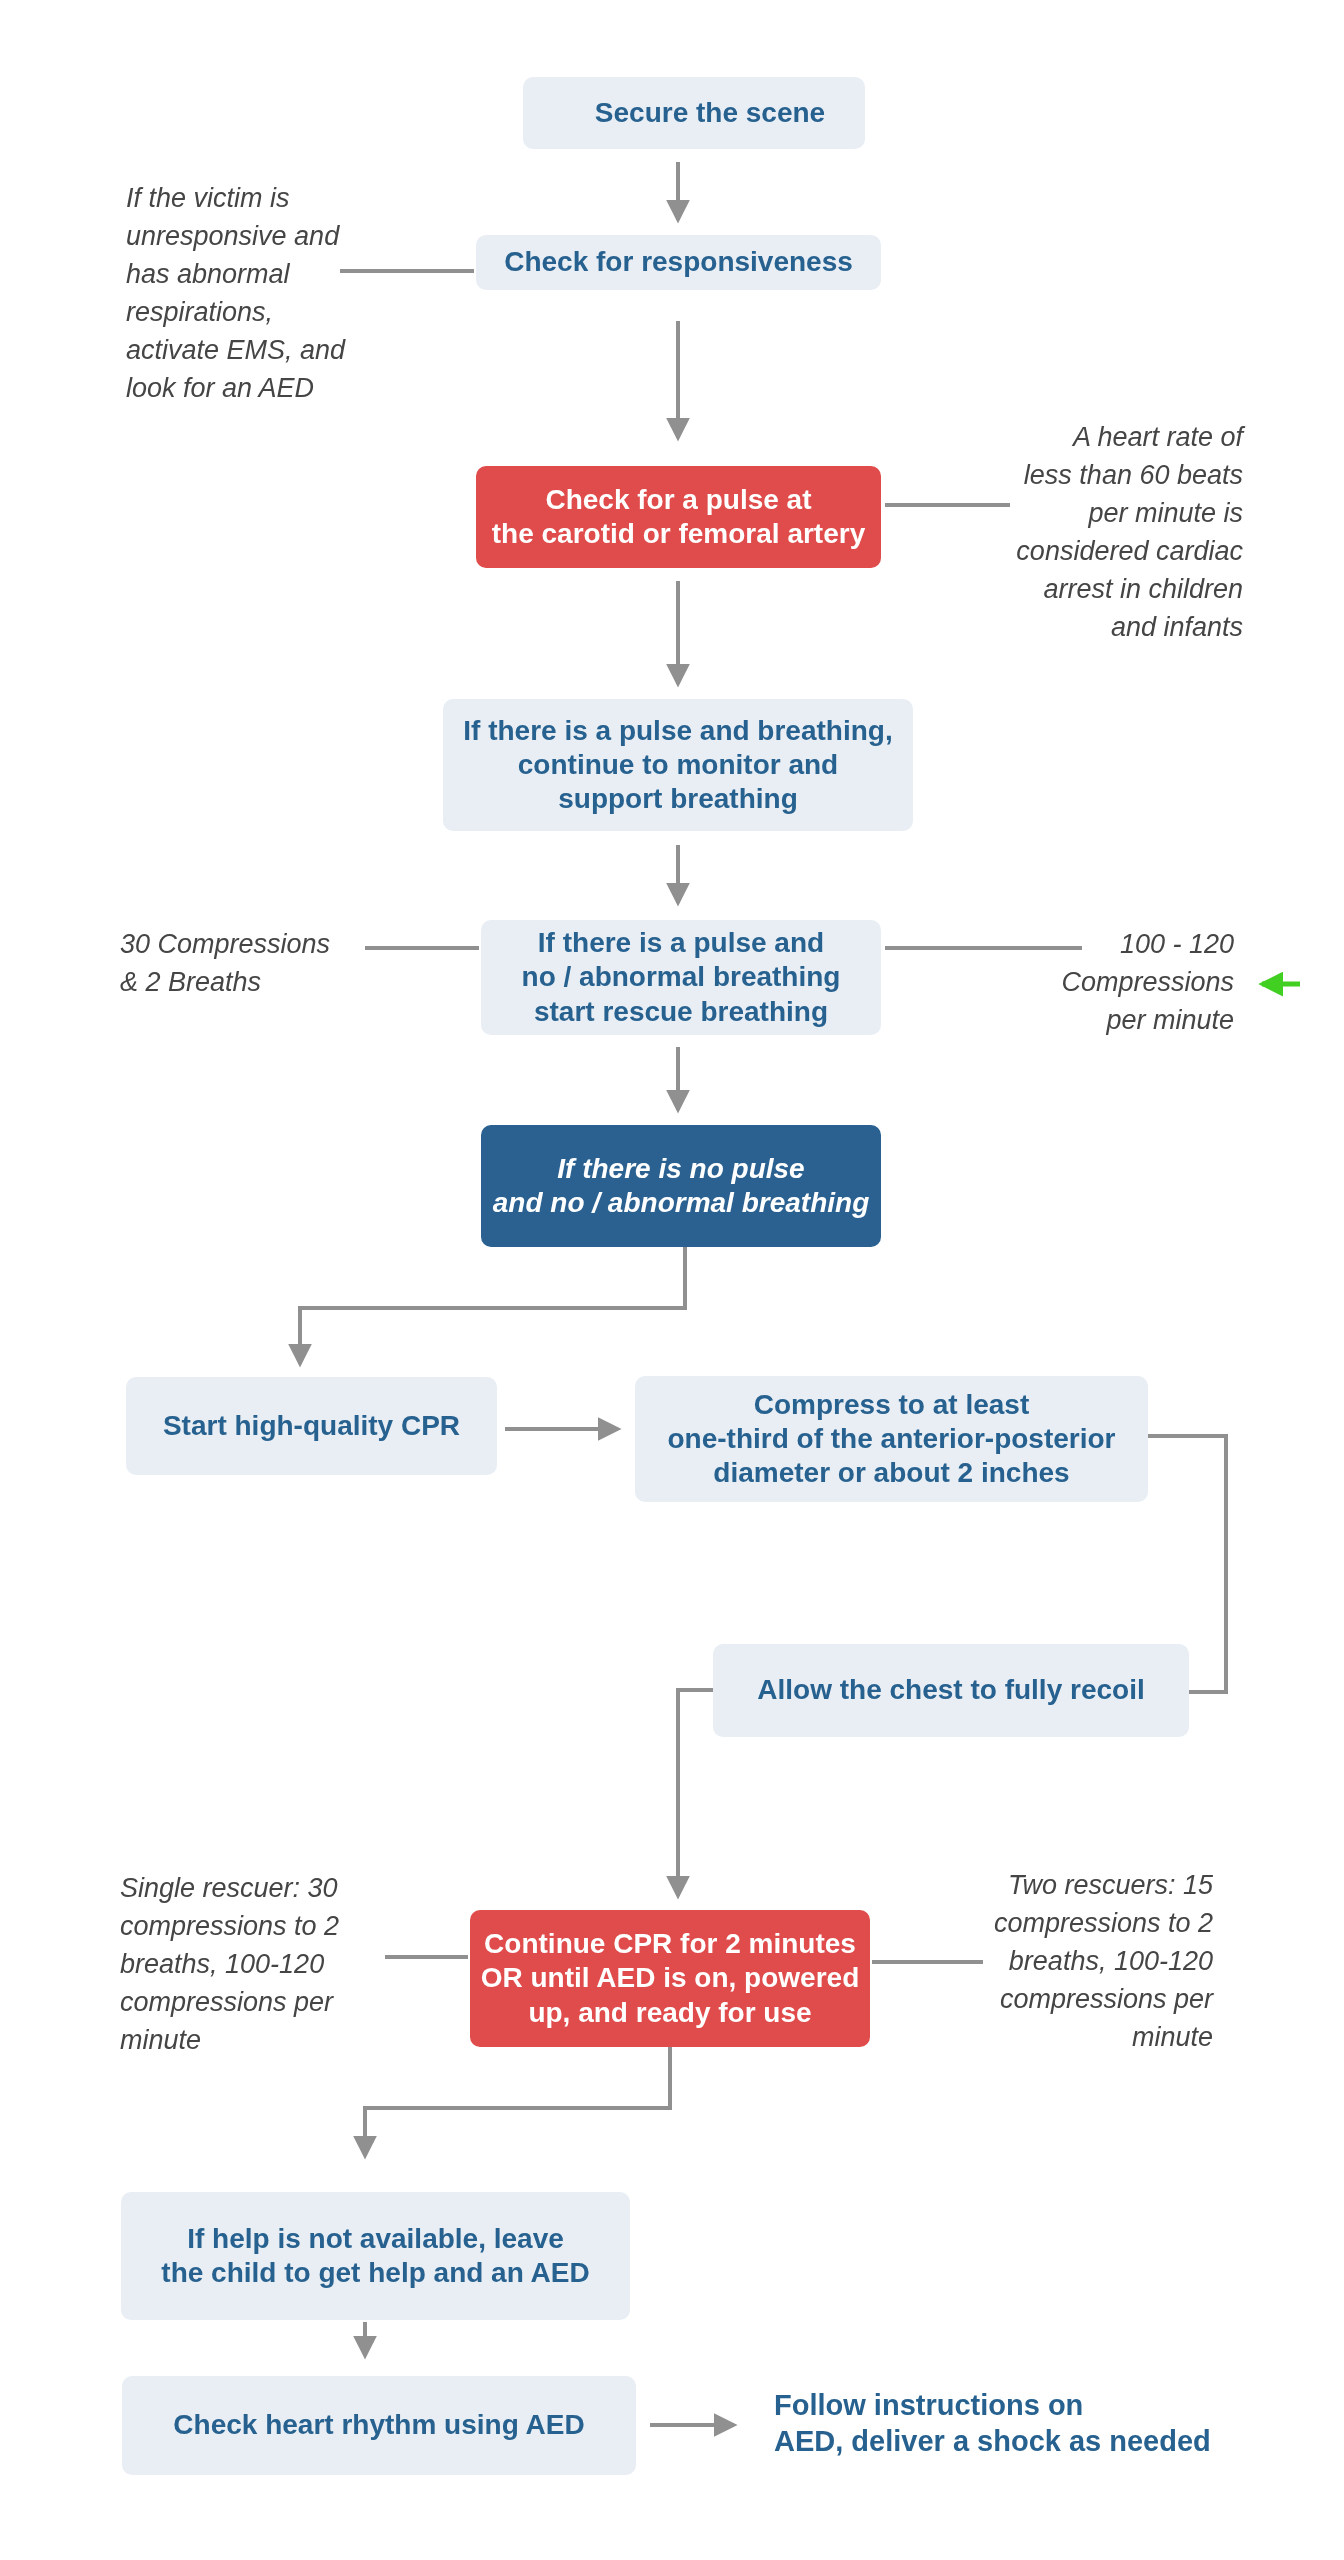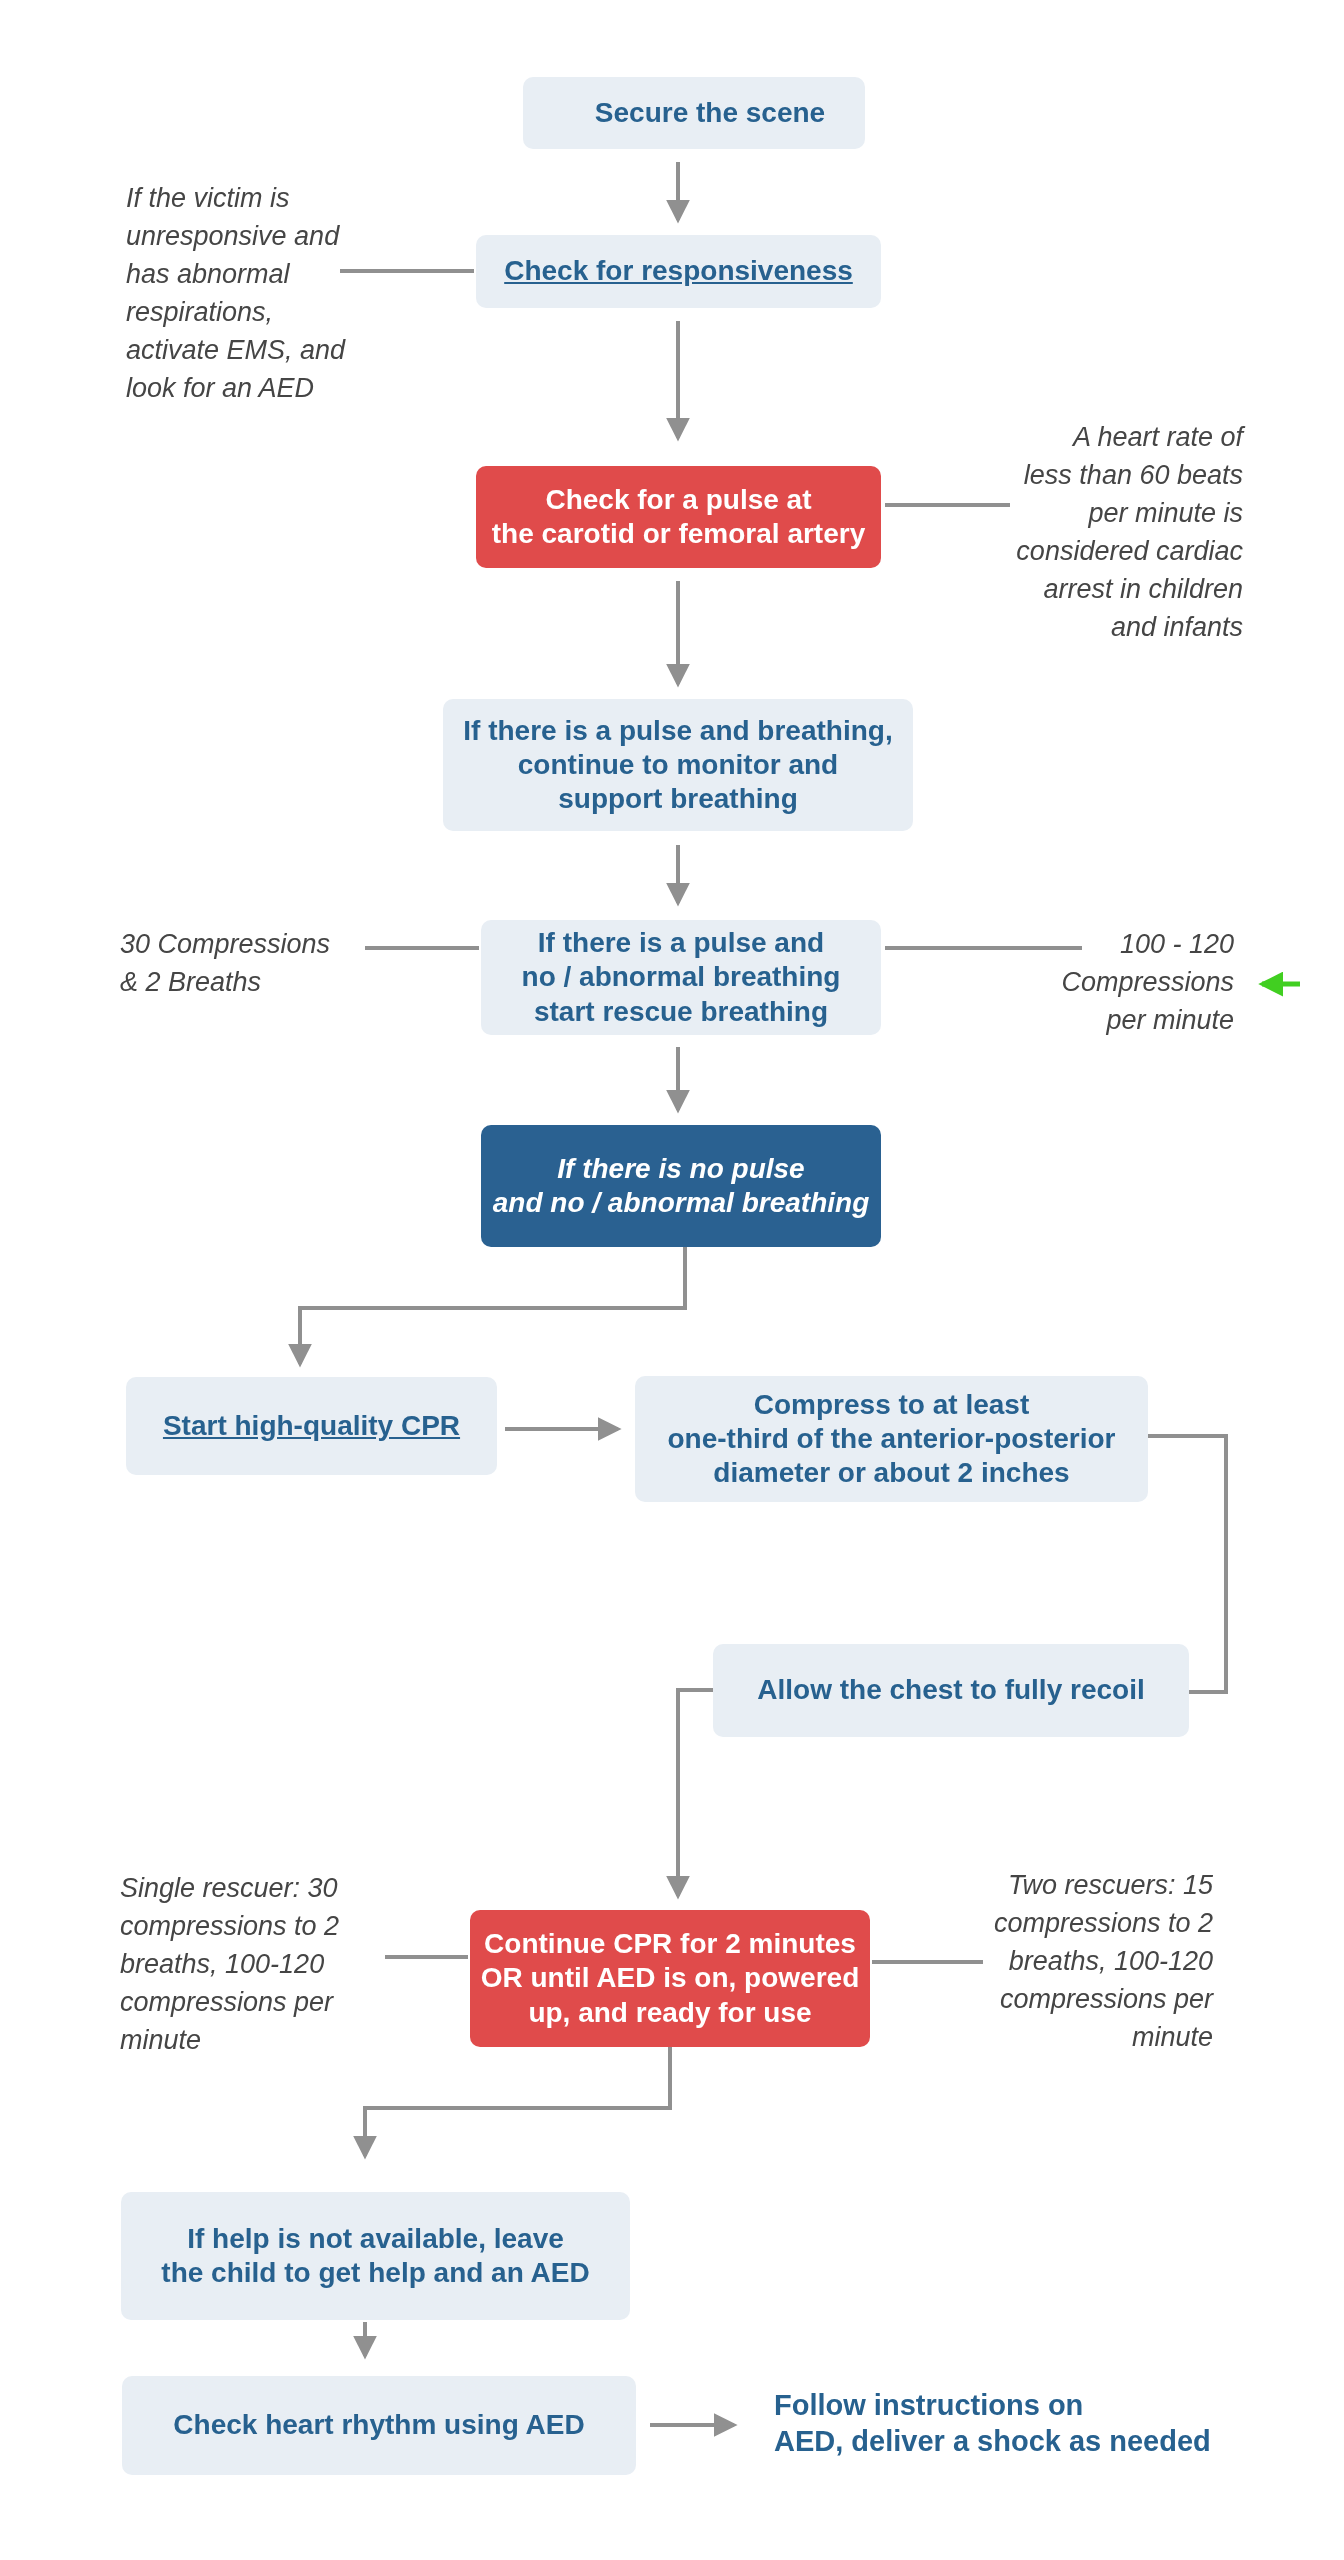--- a/index.html
+++ b/index.html
@@ -83,37 +83,37 @@
     <path class="flow" d="M365 948 H479"></path>
     <path class="flow" d="M885 948 H1082"></path>
     <path class="flow" d="M385 1957 H468"></path>
     <path class="flow" d="M872 1962 H983"></path>
 
     <path class="green-flow" d="M1300 984 H1262" marker-end="url(#ahg)"></path>
   </svg>
 
   <div class="box" style="left:523px;top:77px;width:310px;height:72px;padding-left:32px;">Secure the scene</div>
 
-  <div class="box" style="left:476px;top:235px;width:405px;height:73px;text-decoration:underline;">Check for responsiveness</div>
+  <div class="box" style="left:476px;top:235px;width:405px;height:55px;">Check for responsiveness</div>
 
   <div class="box red" style="left:476px;top:466px;width:405px;height:102px;">Check for a pulse at
 the carotid or femoral artery</div>
 
   <div class="box" style="left:443px;top:699px;width:470px;height:132px;">If there is a pulse and breathing,
 continue to monitor and
 support breathing</div>
 
   <div class="box" style="left:481px;top:920px;width:400px;height:115px;">If there is a pulse and
 no / abnormal breathing
 start rescue breathing</div>
 
   <div class="box dark" style="left:481px;top:1125px;width:400px;height:122px;">If there is no pulse
 and no / abnormal breathing</div>
 
-  <div class="box" style="left:126px;top:1377px;width:371px;height:98px;text-decoration:underline;">Start high-quality CPR</div>
+  <div class="box" style="left:126px;top:1377px;width:371px;height:98px;">Start high-quality CPR</div>
 
   <div class="box" style="left:635px;top:1376px;width:513px;height:126px;">Compress to at least
 one-third of the anterior-posterior
 diameter or about 2 inches</div>
 
   <div class="box" style="left:713px;top:1644px;width:476px;height:93px;">Allow the chest to fully recoil</div>
 
   <div class="box red" style="left:470px;top:1910px;width:400px;height:137px;">Continue CPR for 2 minutes
 OR until AED is on, powered
 up, and ready for use</div>

